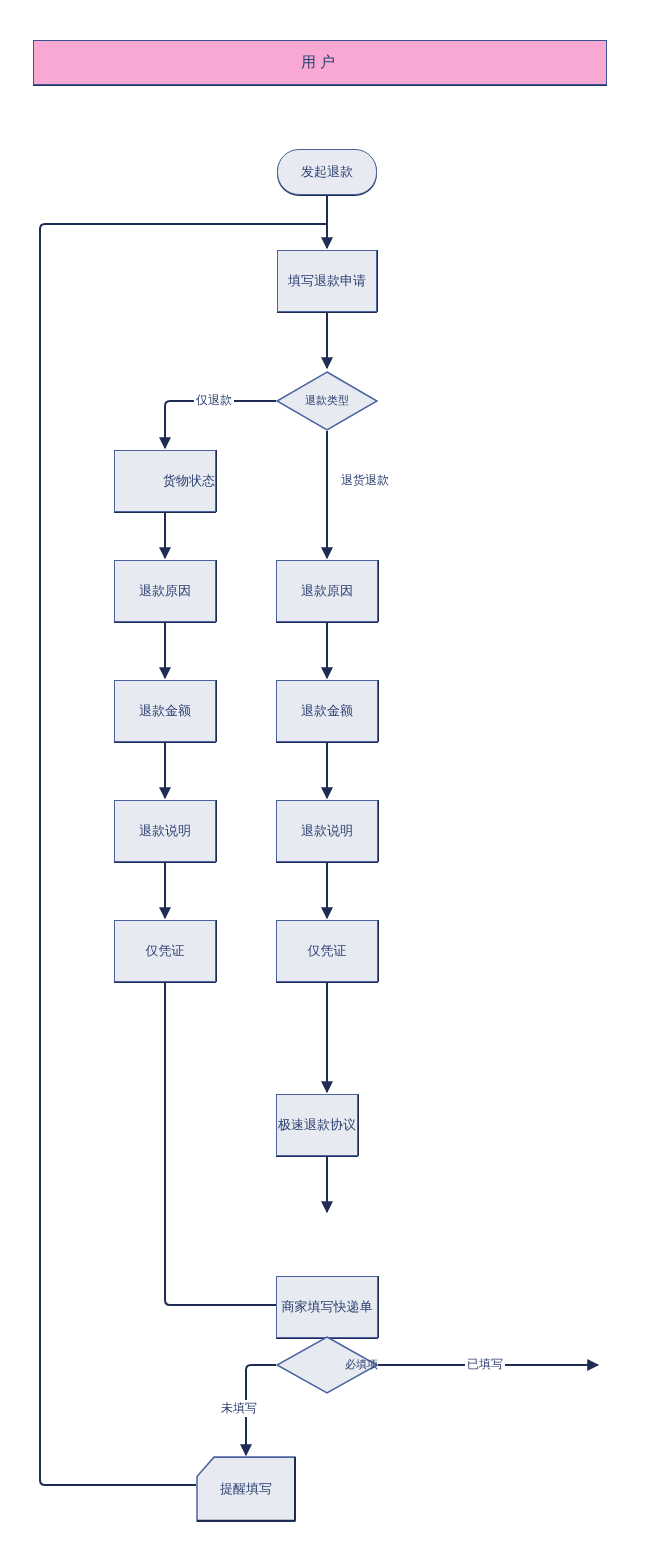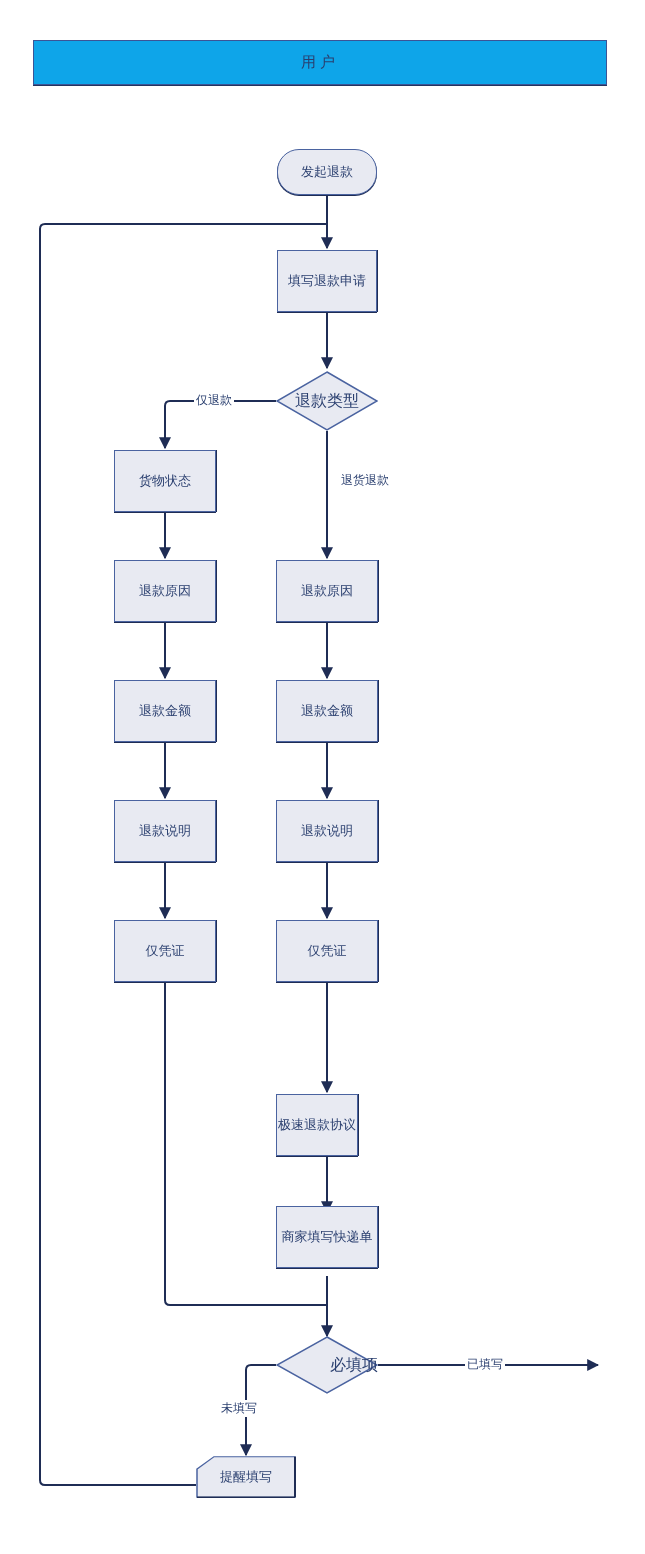--- a/index.html
+++ b/index.html
@@ -33,21 +33,21 @@
     background:#e8eaf2;
     border:1px solid #4a63a0;
     box-shadow:0 1px 0 0 #1f2d55, 1px 0 0 0 #1f2d55;
   }
   .node-lane{
     position:absolute;
     box-sizing:border-box;
     display:flex;
     align-items:center;
     justify-content:center;
-    background:#0ea5e9;
+    background:#f9a8d4;
     border:1px solid #3b5496;
     color:#2a3f6f;
     font-size:15px;
     letter-spacing:4px;
     box-shadow:0 1px 0 0 #24345e;
   }
   .node-start{
     border-radius:22px;
     box-shadow:0 1px 0 0 #1f2d55;
   }
@@ -71,21 +71,21 @@
     box-shadow:none;
   }
   .node-diamond .dia-shape{
     position:absolute;
     left:0; top:0;
     width:100%; height:100%;
   }
   .node-diamond .dia-label{
     position:relative;
     z-index:2;
-    font-size:16px;
+    font-size:11px;
   }
   .edge-label{
     position:absolute;
     color:#2a3f6f;
     font-size:12px;
     background:#ffffff;
     padding:0 2px;
     white-space:nowrap;
   }
 </style>
@@ -145,21 +145,21 @@
     <span>填写退款申请</span>
   </div>
 
   <div class="node node-diamond" style="left:276px; top:371px; width:102px; height:60px;">
     <svg class="dia-shape" viewBox="0 0 102 60" preserveAspectRatio="none">
       <polygon points="51,1 101,30 51,59 1,30" fill="#e8eaf2" stroke="#4a63a0" stroke-width="1.5"></polygon>
     </svg>
     <span class="dia-label">退款类型</span>
   </div>
 
-  <div class="node" style="left:114px; top:450px; width:102px; height:62px;">
+  <div class="node" style="left:114px; top:450px; width:102px; height:62px;justify-content:flex-end;">
     <span>货物状态</span>
   </div>
   <div class="node" style="left:114px; top:560px; width:102px; height:62px;">
     <span>退款原因</span>
   </div>
   <div class="node" style="left:114px; top:680px; width:102px; height:62px;">
     <span>退款金额</span>
   </div>
   <div class="node" style="left:114px; top:800px; width:102px; height:62px;">
     <span>退款说明</span>
@@ -177,32 +177,32 @@
   <div class="node" style="left:276px; top:800px; width:102px; height:62px;">
     <span>退款说明</span>
   </div>
   <div class="node" style="left:276px; top:920px; width:102px; height:62px;">
     <span>仅凭证</span>
   </div>
 
   <div class="node" style="left:276px; top:1094px; width:82px; height:62px;">
     <span>极速退款协议</span>
   </div>
-  <div class="node" style="left:276px; top:1206px; width:102px; height:62px;">
+  <div class="node" style="left:276px; top:1276px; width:102px; height:62px;">
     <span>商家填写快递单</span>
   </div>
 
   <div class="node node-diamond" style="left:276px; top:1336px; width:102px; height:58px;justify-content:flex-end;">
     <svg class="dia-shape" viewBox="0 0 102 58" preserveAspectRatio="none">
       <polygon points="51,1 101,29 51,57 1,29" fill="#e8eaf2" stroke="#4a63a0" stroke-width="1.5"></polygon>
     </svg>
     <span class="dia-label">必填项</span>
   </div>
 
-  <div class="node node-card" style="left:196px; top:1456px; width:100px; height:42px;">
+  <div class="node node-card" style="left:196px; top:1456px; width:100px; height:66px;">
     <svg class="card-shape" viewBox="0 0 100 58" preserveAspectRatio="none">
       <polygon points="18,1 99,1 99,57 1,57 1,18" fill="#e8eaf2" stroke="#4a63a0" stroke-width="1.5"></polygon>
       <polyline points="99,57 1,57" fill="none" stroke="#1f2d55" stroke-width="2"></polyline>
       <polyline points="99,1 99,57" fill="none" stroke="#1f2d55" stroke-width="2"></polyline>
     </svg>
     <span class="card-label">提醒填写</span>
   </div>
 
   <div class="edge-label" style="left:194px; top:392px;">
     <span>仅退款</span>

